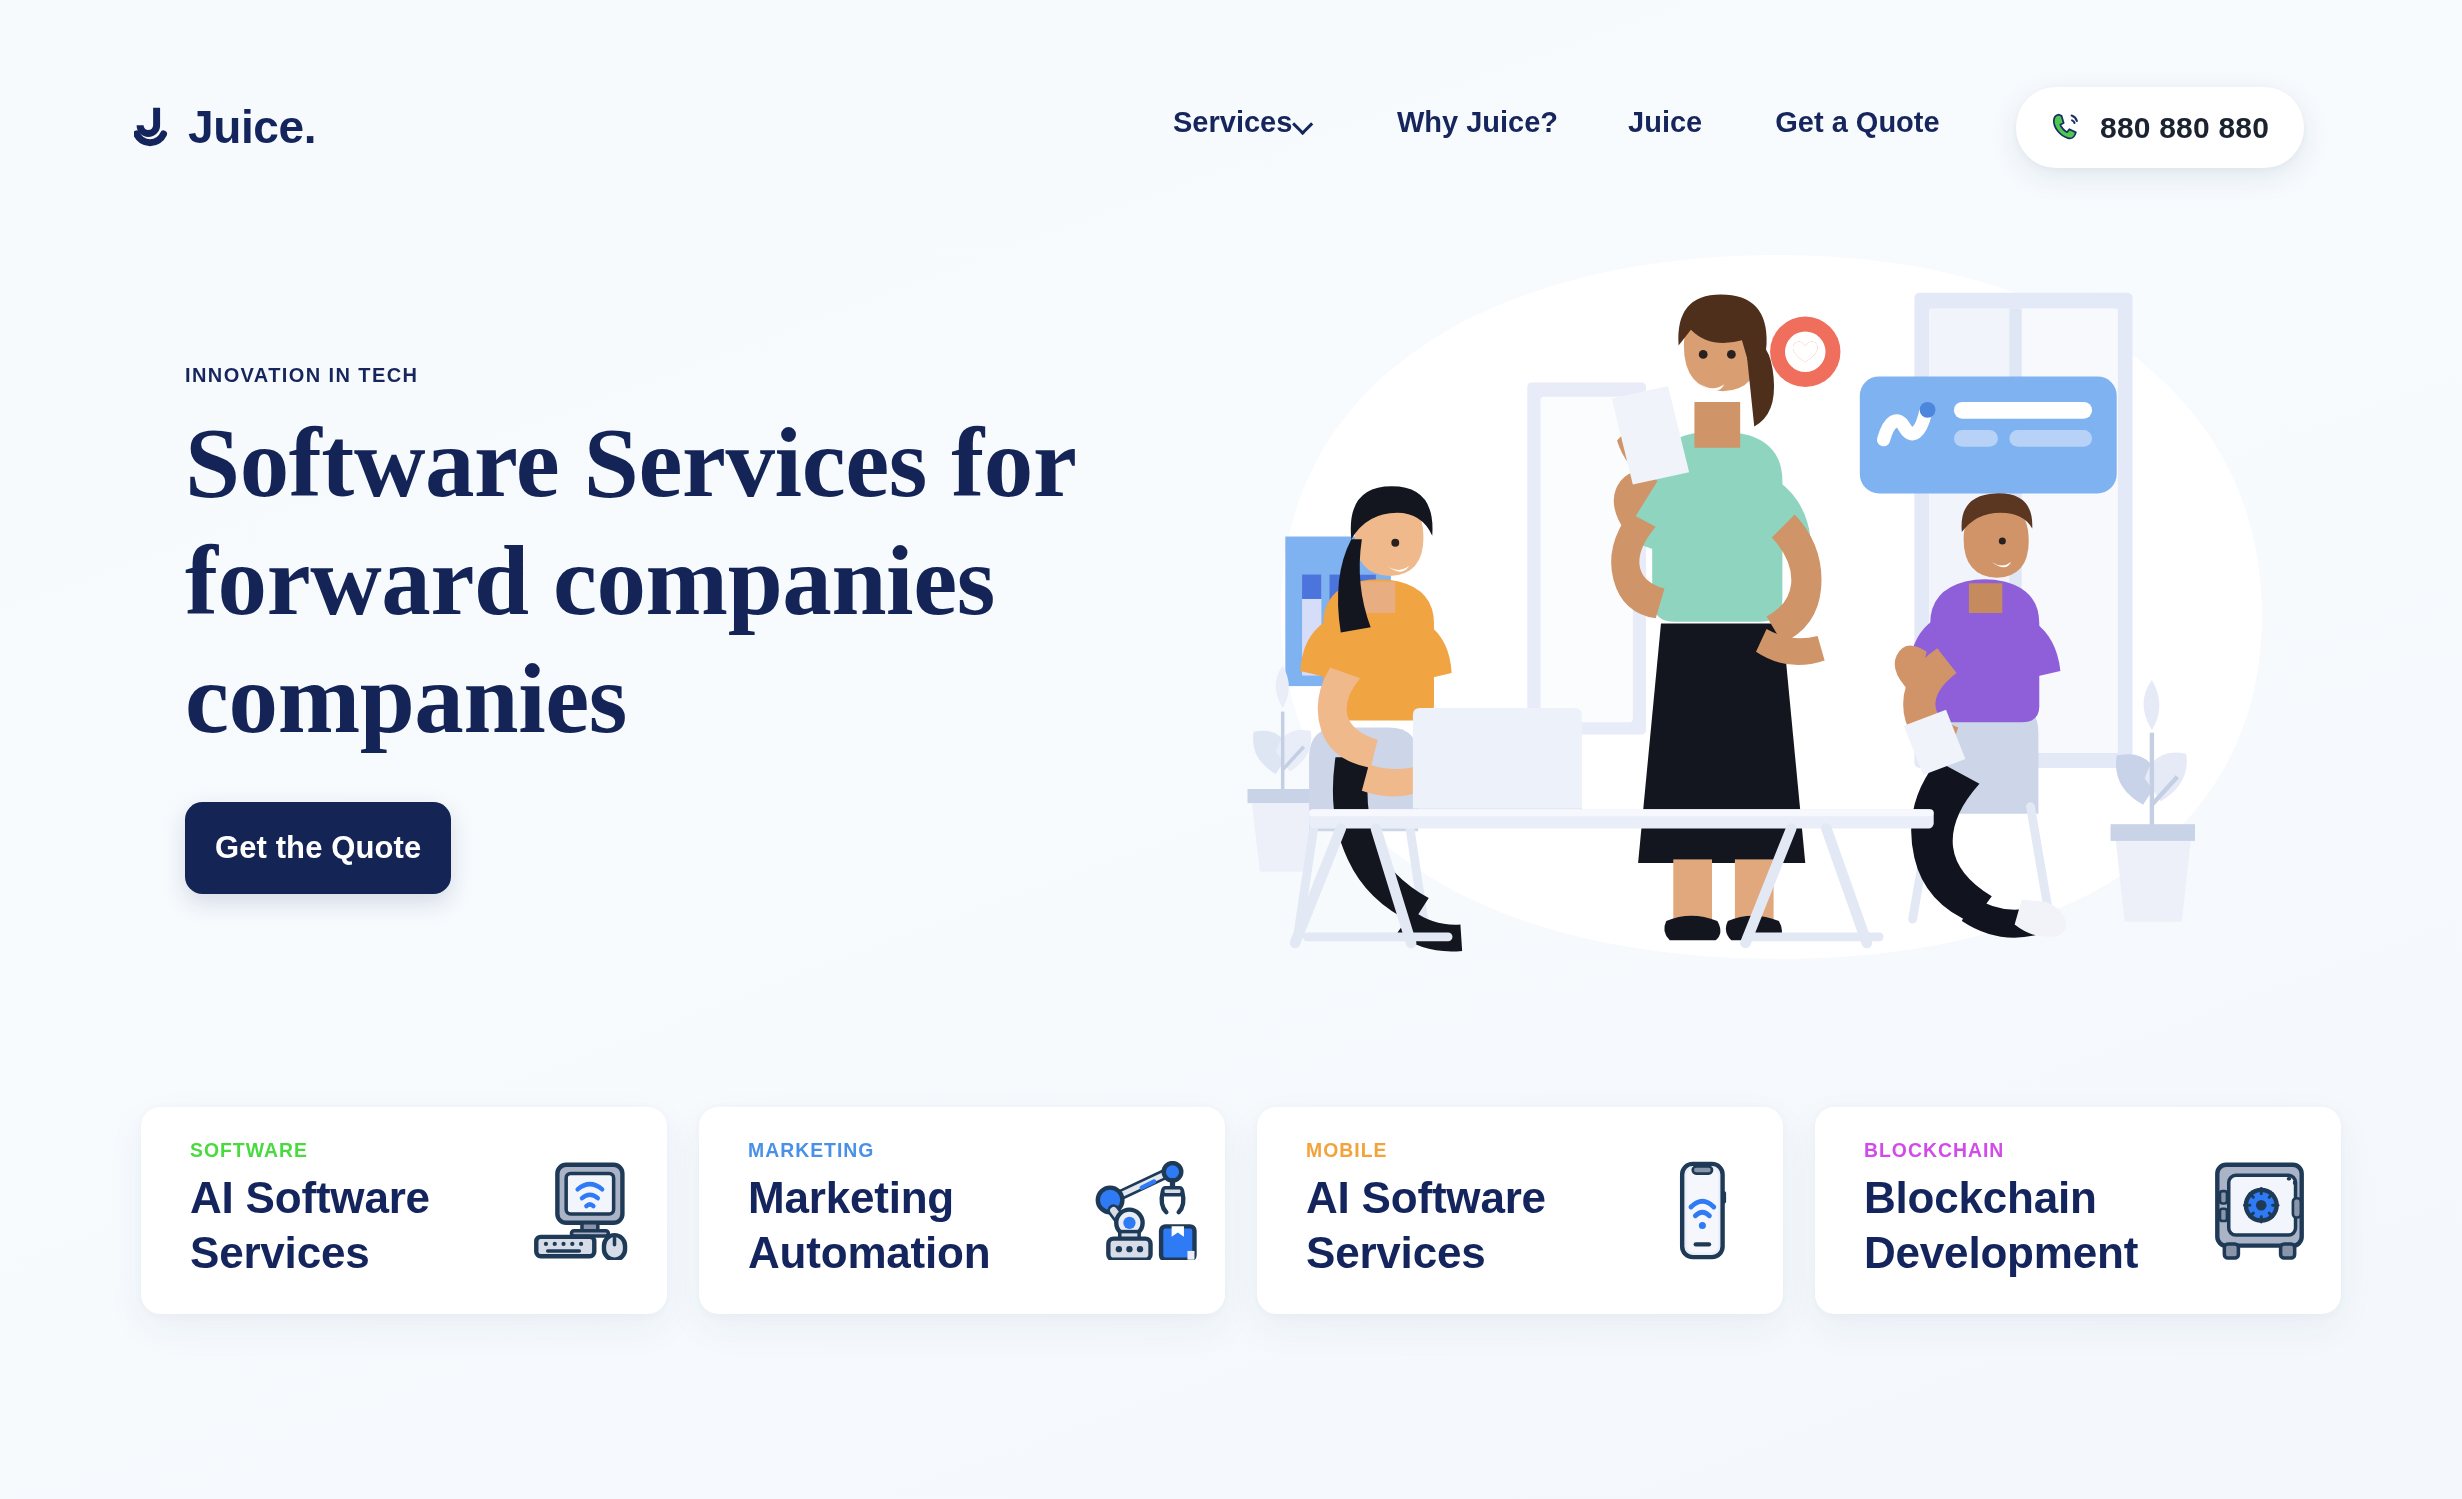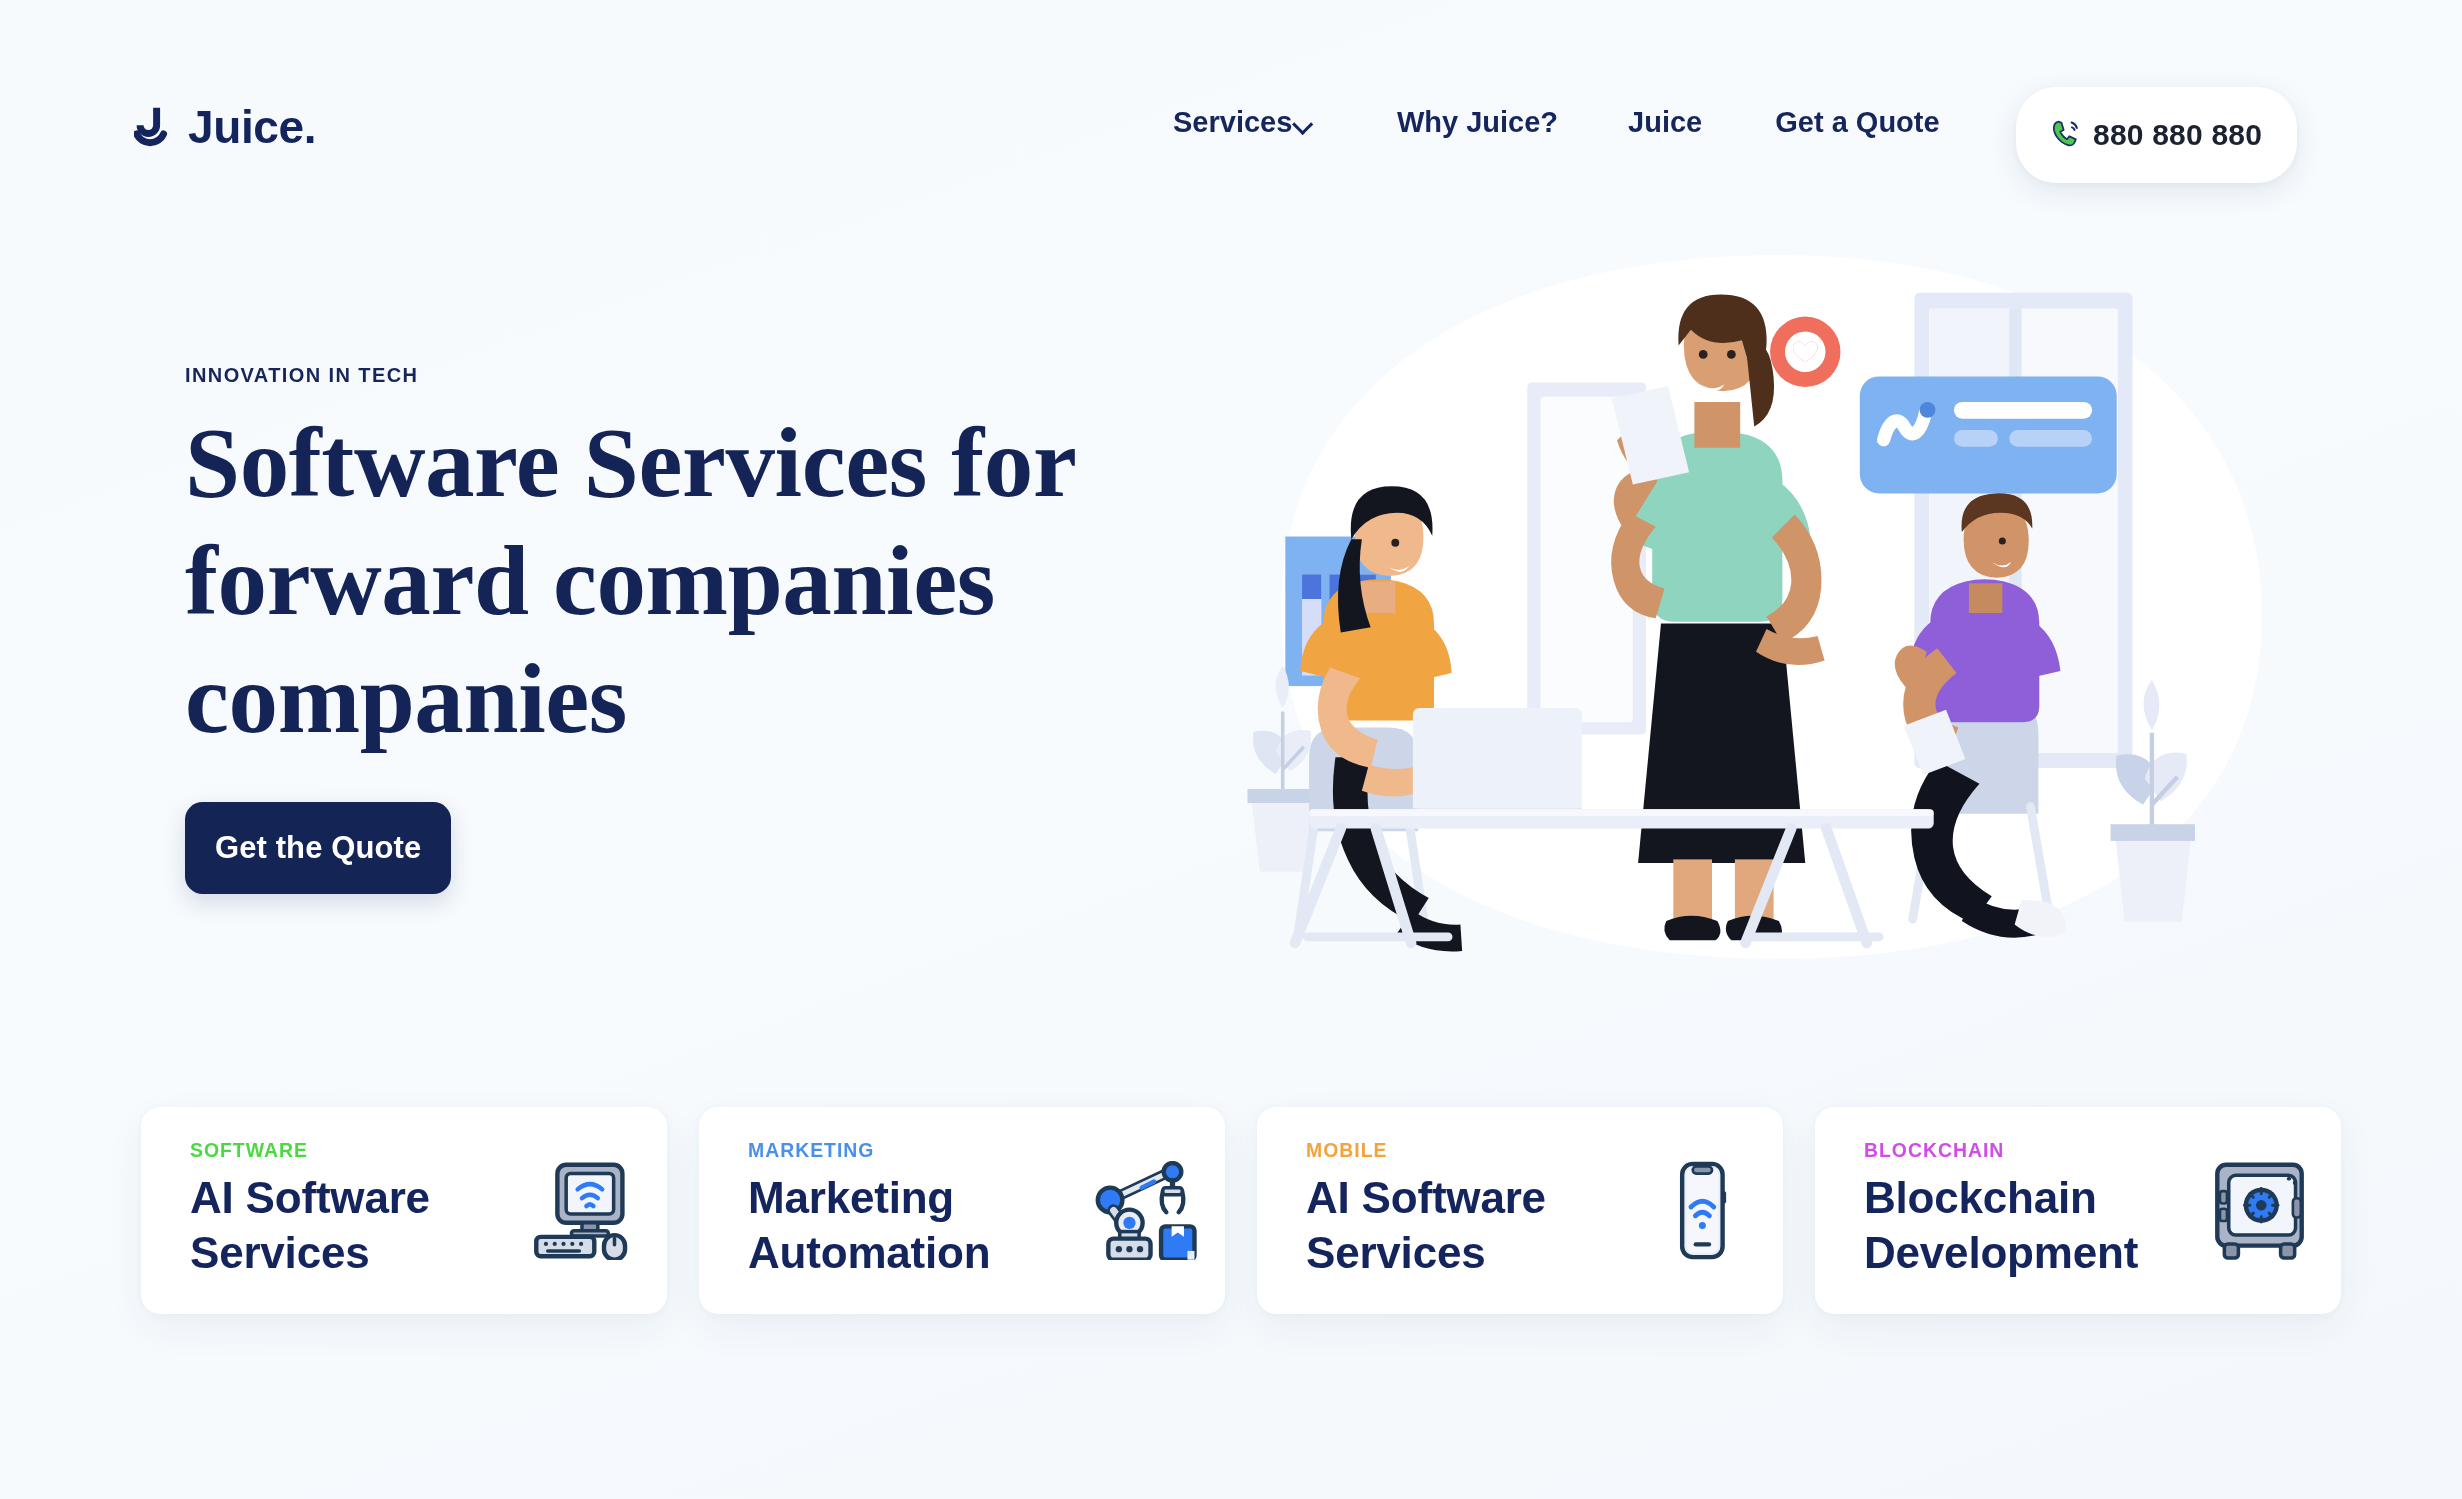--- a/index.html
+++ b/index.html
@@ -94,27 +94,27 @@
     width: 12.3px; height: 12.3px;
     border-right: 3.5px solid #16255c;
     border-bottom: 3.5px solid #16255c;
     transform: rotate(45deg);
   }
 
   .phone-pill {
     position: absolute;
     left: 2016px;
     top: 87px;
-    height: 96px;
+    height: 81px;
     padding: 0 35px 0 32px;
     background: #ffffff;
     border-radius: 40px;
     display: flex;
     align-items: center;
-    gap: 10px;
+    gap: 17px;
     box-shadow: 0 8.8px 30px rgba(26, 48, 100, 0.09), 0 1.8px 7px rgba(26,48,100,0.04);
     cursor: pointer;
     white-space: nowrap;
   }
   .phone-num {
     font-size: 30px;
     font-weight: 700;
     color: #1b2330;
     letter-spacing: 0.2px;
     line-height: 1;

